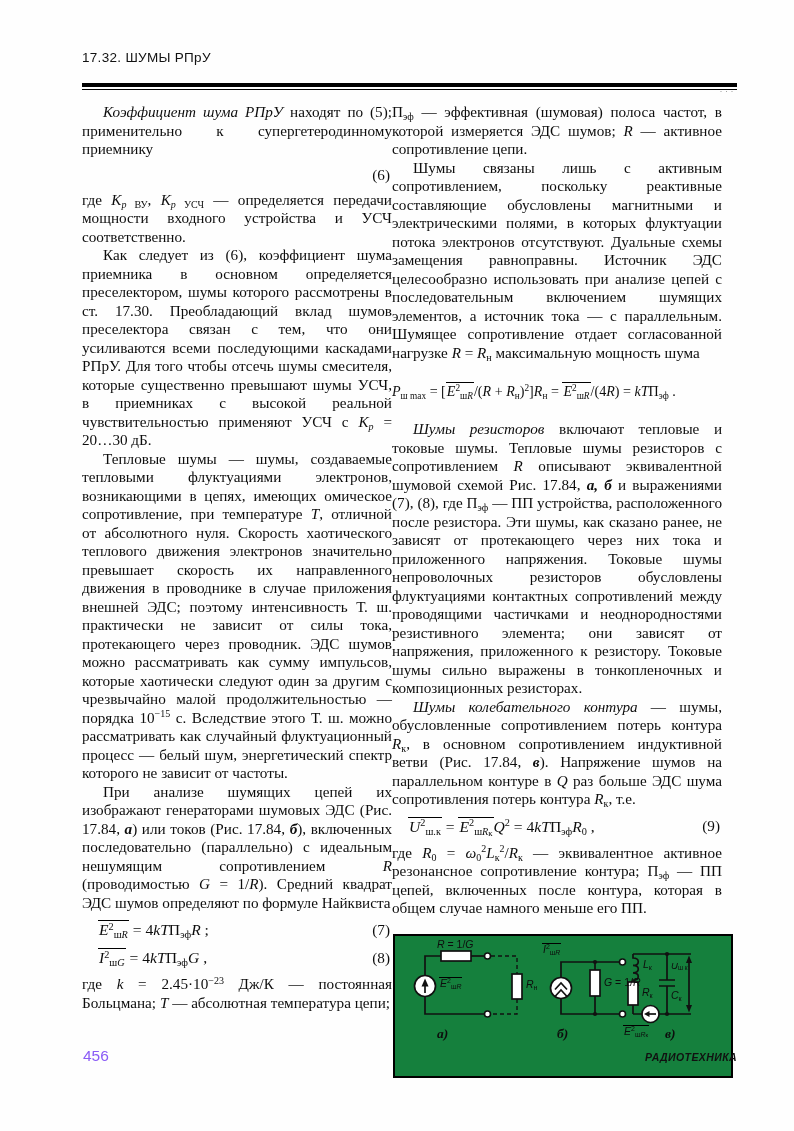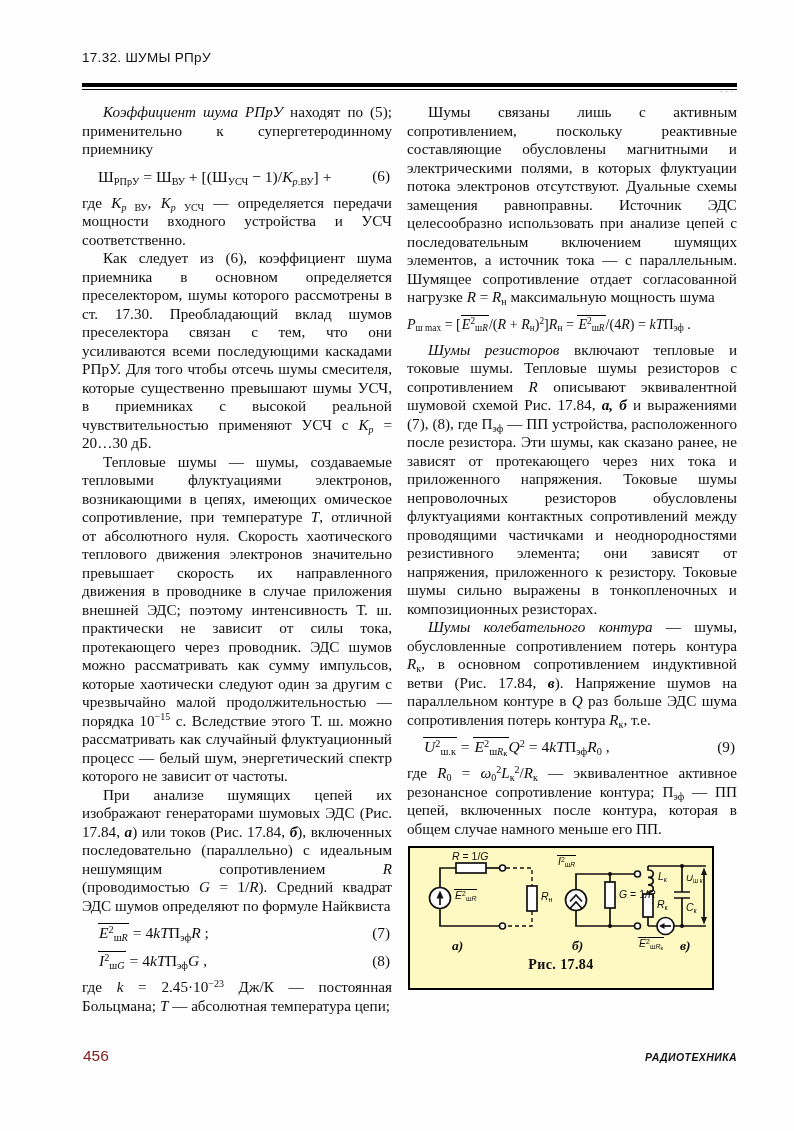--- a/index.html
+++ b/index.html
@@ -9,21 +9,21 @@
   
   .running-head{position:absolute;left:82px;right:57px;top:50px;}
   .running-head-title{font-family:"Liberation Sans",sans-serif;font-size:13.5px;
         letter-spacing:.3px;color:#121212;margin-bottom:18px;}
   .rule-thick{height:3.5px;background:#000;}
   .rule-thin{height:1px;background:#000;margin-top:2px;}
   .corner-marks{position:absolute;top:86px;right:58px;font-size:9px;
         letter-spacing:2.5px;color:#777;}
 
   
-  .columns{position:absolute;left:82px;top:103px;width:655px;display:flex;gap:15px;}
+  .columns{position:absolute;left:82px;top:103px;width:655px;display:flex;}
   .col-left{width:310px;flex:none;}
   .col-right{width:330px;flex:none;}
   p{margin:0;text-align:justify;font-size:15.2px;line-height:18.5px;}
   p.ind{text-indent:21px;}
 
   
   .sg-n{}
   .sg-i{font-style:italic;}
   .sg-b{font-weight:normal;}
   .sg-bi{font-weight:bold;font-style:italic;}
@@ -31,45 +31,45 @@
   .sg-isub{font-style:italic;}
   .sg-sup{font-size:66%;position:relative;top:-.5em;line-height:0;}
   .sg-s2{font-size:84%;position:relative;top:.15em;line-height:0;}
   .sg-ov{display:inline-block;border-top:1.4px solid #000;padding:1px 1px 0;line-height:1.08;}
 
   
   .eq{display:flex;align-items:center;margin:7px 0;font-size:15.6px;}
   .eq .eq-body{padding-left:16px;}
   .eq-line{line-height:21px;text-align:left;}
   .eq-num{margin-left:auto;padding-right:2px;font-size:15.2px;}
-  .eq-wide{margin:8px 0;text-align:right;}
+  .eq-wide{margin:20px 0;text-align:right;}
   .eq-wide .eq-body{padding-left:0;font-size:14.1px;white-space:nowrap;}
 
   
-  .figure{margin:8px 0 0 1px;width:302px;height:140px;border:2px solid #000;
-          position:relative;background:#fef9c3;}
+  .figure{margin:16px 0 0 1px;width:302px;height:140px;border:2px solid #000;
+          position:relative;background:#15803d;padding-left:34px;}
   .fig-svg{position:absolute;left:0;top:0;}
   .w{fill:none;stroke:#111;stroke-width:1.7;}
   .dash{fill:none;stroke:#111;stroke-width:1.4;stroke-dasharray:4 3;}
   .cmp{fill:#fff;stroke:#111;stroke-width:1.7;}
   .node{fill:#111;stroke:none;}
   .term{fill:#fff;stroke:#111;stroke-width:1.6;}
   .ah{fill:#111;stroke:none;}
   .fig-label{position:absolute;font-family:"Liberation Sans",sans-serif;
              font-size:10.5px;white-space:nowrap;color:#0d0d0d;}
   .fig-label .sg-ov{border-top:1.2px solid #000;padding-top:0;}
   .fig-label-sm{font-size:9.5px;}
   .fig-part{position:absolute;font-size:13.5px;font-weight:bold;font-style:italic;}
   .fig-caption{position:absolute;left:0;right:0;top:109px;text-align:center;
                font-weight:bold;font-size:14px;letter-spacing:.4px;}
 
   
   .footer{position:absolute;left:83px;right:57px;top:1031px;display:flex;
           align-items:baseline;justify-content:space-between;}
-  .footer .page-num{font-family:"Liberation Sans",sans-serif;font-size:15.5px;color:#7f1d1d;}
+  .footer .page-num{font-family:"Liberation Sans",sans-serif;font-size:15.5px;color:#8b5cf6;}
   .footer .brand{font-family:"Liberation Sans",sans-serif;font-size:10.5px;
                  font-weight:bold;font-style:italic;letter-spacing:.4px;color:#111;margin-top:20px;}
 </style>
 </head>
 <body>
 
 <div class="page">
 
   <div class="running-head">
     <div class="running-head-title">17.32. ШУМЫ РПрУ</div>
@@ -78,21 +78,20 @@
   </div>
   <div class="corner-marks">···</div>
 
   <div class="columns">
 
     <div class="col col-left">
       <p class="ind"><span class="sg-i">Коэффициент шума РПрУ</span><span class="sg-n"> находят по (5); применительно к супергетеродинному приемнику</span></p>
 
       <div class="eq">
         <div class="eq-body">
-          <div class="eq-line"><span class="sg-n">Ш</span><span class="sg-sub">РПрУ</span><span class="sg-n"> = Ш</span><span class="sg-sub">ВУ</span><span class="sg-n"> + [(Ш</span><span class="sg-sub">УСЧ</span><span class="sg-n"> − 1)/</span><span class="sg-i">K</span><span class="sg-sub"><span class="sg-i">р</span><span class="sg-n">.ВУ</span></span><span class="sg-n">] +</span></div>
         </div>
         <div class="eq-num">(6)</div>
       </div>
 
       <p><span class="sg-n">где </span><span class="sg-i">K</span><span class="sg-sub"><span class="sg-i">р</span><span class="sg-n"> ВУ</span></span><span class="sg-n">, </span><span class="sg-i">K</span><span class="sg-sub"><span class="sg-i">р</span><span class="sg-n"> УСЧ</span></span><span class="sg-n"> — определяется передачи мощности входного устройства и УСЧ соответственно.</span></p>
       <p class="ind"><span class="sg-n">Как следует из (6), коэффициент шума приемника в основном определяется преселектором, шумы которого рассмотрены в ст. 17.30. Преобладающий вклад шумов преселектора связан с тем, что они усиливаются всеми последующими каскадами РПрУ. Для того чтобы отсечь шумы смесителя, которые существенно превышают шумы УСЧ, в приемниках с высокой реальной чувствительностью применяют УСЧ с </span><span class="sg-i">K</span><span class="sg-isub">р</span><span class="sg-n"> = 20…30 дБ.</span></p>
       <p class="ind"><span class="sg-b">Тепловые шумы</span><span class="sg-n"> — шумы, создаваемые тепловыми флуктуациями электронов, возникающими в цепях, имеющих омическое сопротивление, при температуре </span><span class="sg-i">T</span><span class="sg-n">, отличной от абсолютного нуля. Скорость хаотического теплового движения электронов значительно превышает скорость их направленного движения в проводнике в случае приложения внешней ЭДС; поэтому интенсивность Т. ш. практически не зависит от силы тока, протекающего через проводник. ЭДС шумов можно рассматривать как сумму импульсов, которые хаотически следуют один за другим с чрезвычайно малой продолжительностью — порядка 10</span><span class="sg-sup">−15</span><span class="sg-n"> с. Вследствие этого Т. ш. можно рассматривать как случайный флуктуационный процесс — белый шум, энергетический спектр которого не зависит от частоты.</span></p>
       <p class="ind"><span class="sg-n">При анализе шумящих цепей их изображают генераторами шумовых ЭДС (</span><span class="sg-b">Рис. 17.84, </span><span class="sg-bi">а</span><span class="sg-n">) или токов (</span><span class="sg-b">Рис. 17.84, </span><span class="sg-bi">б</span><span class="sg-n">), включенных последовательно (параллельно) с идеальным нешумящим сопротивлением </span><span class="sg-i">R</span><span class="sg-n"> (проводимостью </span><span class="sg-i">G</span><span class="sg-n"> = 1/</span><span class="sg-i">R</span><span class="sg-n">). Средний квадрат ЭДС шумов определяют по формуле Найквиста</span></p>
 
       <div class="eq">
@@ -107,20 +106,21 @@
         <div class="eq-body">
           <div class="eq-line"><span class="sg-ov"><span class="sg-i">I</span><span class="sg-sup">2</span><span class="sg-sub"><span class="sg-n">ш</span><span class="sg-i">G</span></span></span><span class="sg-n"> = 4</span><span class="sg-i">kT</span><span class="sg-n">П</span><span class="sg-sub">эф</span><span class="sg-i">G</span><span class="sg-n"> ,</span></div>
         </div>
         <div class="eq-num">(8)</div>
       </div>
 
       <p><span class="sg-n">где </span><span class="sg-i">k</span><span class="sg-n"> = 2.45·10</span><span class="sg-sup">−23</span><span class="sg-n"> Дж/К — постоянная Больцмана; </span><span class="sg-i">T</span><span class="sg-n"> — абсолютная температура цепи;</span></p>
     </div>
 
     <div class="col col-right">
+      <p><span class="sg-n">П</span><span class="sg-sub">эф</span><span class="sg-n"> — эффективная (шумовая) полоса частот, в которой измеряется ЭДС шумов; </span><span class="sg-i">R</span><span class="sg-n"> — активное сопротивление цепи.</span></p>
       <p class="ind"><span class="sg-n">Шумы связаны лишь с активным сопротивлением, поскольку реактивные составляющие обусловлены магнитными и электрическими полями, в которых флуктуации потока электронов отсутствуют. Дуальные схемы замещения равноправны. Источник ЭДС целесообразно использовать при анализе цепей с последовательным включением шумящих элементов, а источник тока — с параллельным. Шумящее сопротивление отдает согласованной нагрузке </span><span class="sg-i">R</span><span class="sg-n"> = </span><span class="sg-i">R</span><span class="sg-sub">н</span><span class="sg-n"> максимальную мощность шума</span></p>
 
       <div class="eq eq-wide">
         <div class="eq-body"><span class="sg-i">P</span><span class="sg-sub">ш max</span><span class="sg-n"> = [</span><span class="sg-ov"><span class="sg-i">E</span><span class="sg-sup">2</span><span class="sg-sub"><span class="sg-n">ш</span><span class="sg-i">R</span></span></span><span class="sg-n">/(</span><span class="sg-i">R</span><span class="sg-n"> + </span><span class="sg-i">R</span><span class="sg-sub">н</span><span class="sg-n">)</span><span class="sg-sup">2</span><span class="sg-n">]</span><span class="sg-i">R</span><span class="sg-sub">н</span><span class="sg-n"> = </span><span class="sg-ov"><span class="sg-i">E</span><span class="sg-sup">2</span><span class="sg-sub"><span class="sg-n">ш</span><span class="sg-i">R</span></span></span><span class="sg-n">/(4</span><span class="sg-i">R</span><span class="sg-n">) = </span><span class="sg-i">kT</span><span class="sg-n">П</span><span class="sg-sub">эф</span><span class="sg-n"> .</span></div>
       </div>
 
       <p class="ind"><span class="sg-i">Шумы резисторов</span><span class="sg-n"> включают тепловые и токовые шумы. Тепловые шумы резисторов с сопротивлением </span><span class="sg-i">R</span><span class="sg-n"> описывают эквивалентной шумовой схемой </span><span class="sg-b">Рис. 17.84, </span><span class="sg-bi">а, б</span><span class="sg-n"> и выражениями (7), (8), где П</span><span class="sg-sub">эф</span><span class="sg-n"> — ПП устройства, расположенного после резистора. Эти шумы, как сказано ранее, не зависят от протекающего через них тока и приложенного напряжения. Токовые шумы непроволочных резисторов обусловлены флуктуациями контактных сопротивлений между проводящими частичками и неоднородностями резистивного элемента; они зависят от напряжения, приложенного к резистору. Токовые шумы сильно выражены в тонкопленочных и композиционных резисторах.</span></p>
       <p class="ind"><span class="sg-i">Шумы колебательного контура</span><span class="sg-n"> — шумы, обусловленные сопротивлением потерь контура </span><span class="sg-i">R</span><span class="sg-sub">к</span><span class="sg-n">, в основном сопротивлением индуктивной ветви (</span><span class="sg-b">Рис. 17.84, </span><span class="sg-bi">в</span><span class="sg-n">). Напряжение шумов на параллельном контуре в </span><span class="sg-i">Q</span><span class="sg-n"> раз больше ЭДС шума сопротивления потерь контура </span><span class="sg-i">R</span><span class="sg-sub">к</span><span class="sg-n">, т.е.</span></p>
 
       <div class="eq">
@@ -190,21 +190,20 @@
         <span class="fig-label" style="left:248px;top:22px"><span class="sg-i">L</span><span class="sg-sub">к</span></span>
         <span class="fig-label" style="left:247px;top:50px"><span class="sg-i">R</span><span class="sg-sub">к</span></span>
         <span class="fig-label" style="left:276px;top:53px"><span class="sg-i">C</span><span class="sg-sub">к</span></span>
         <span class="fig-label fig-label-sm" style="left:276px;top:24px"><span class="sg-i">U</span><span class="sg-sub">ш к</span></span>
         <span class="fig-label" style="left:228px;top:89px"><span class="sg-ov"><span class="sg-i">E</span><span class="sg-sup">2</span><span class="sg-sub"><span class="sg-n">ш</span><span class="sg-i">R</span><span class="sg-s2">к</span></span></span></span>
 
         <span class="fig-part" style="left:42px;top:90px">а)</span>
         <span class="fig-part" style="left:162px;top:90px">б)</span>
         <span class="fig-part" style="left:270px;top:90px">в)</span>
 
-        <div class="fig-caption">Рис. 17.84</div>
       </div>
     </div>
   </div>
 
   <div class="footer">
     <span class="page-num">456</span>
     <span class="brand">РАДИОТЕХНИКА</span>
   </div>
 
 </div>

